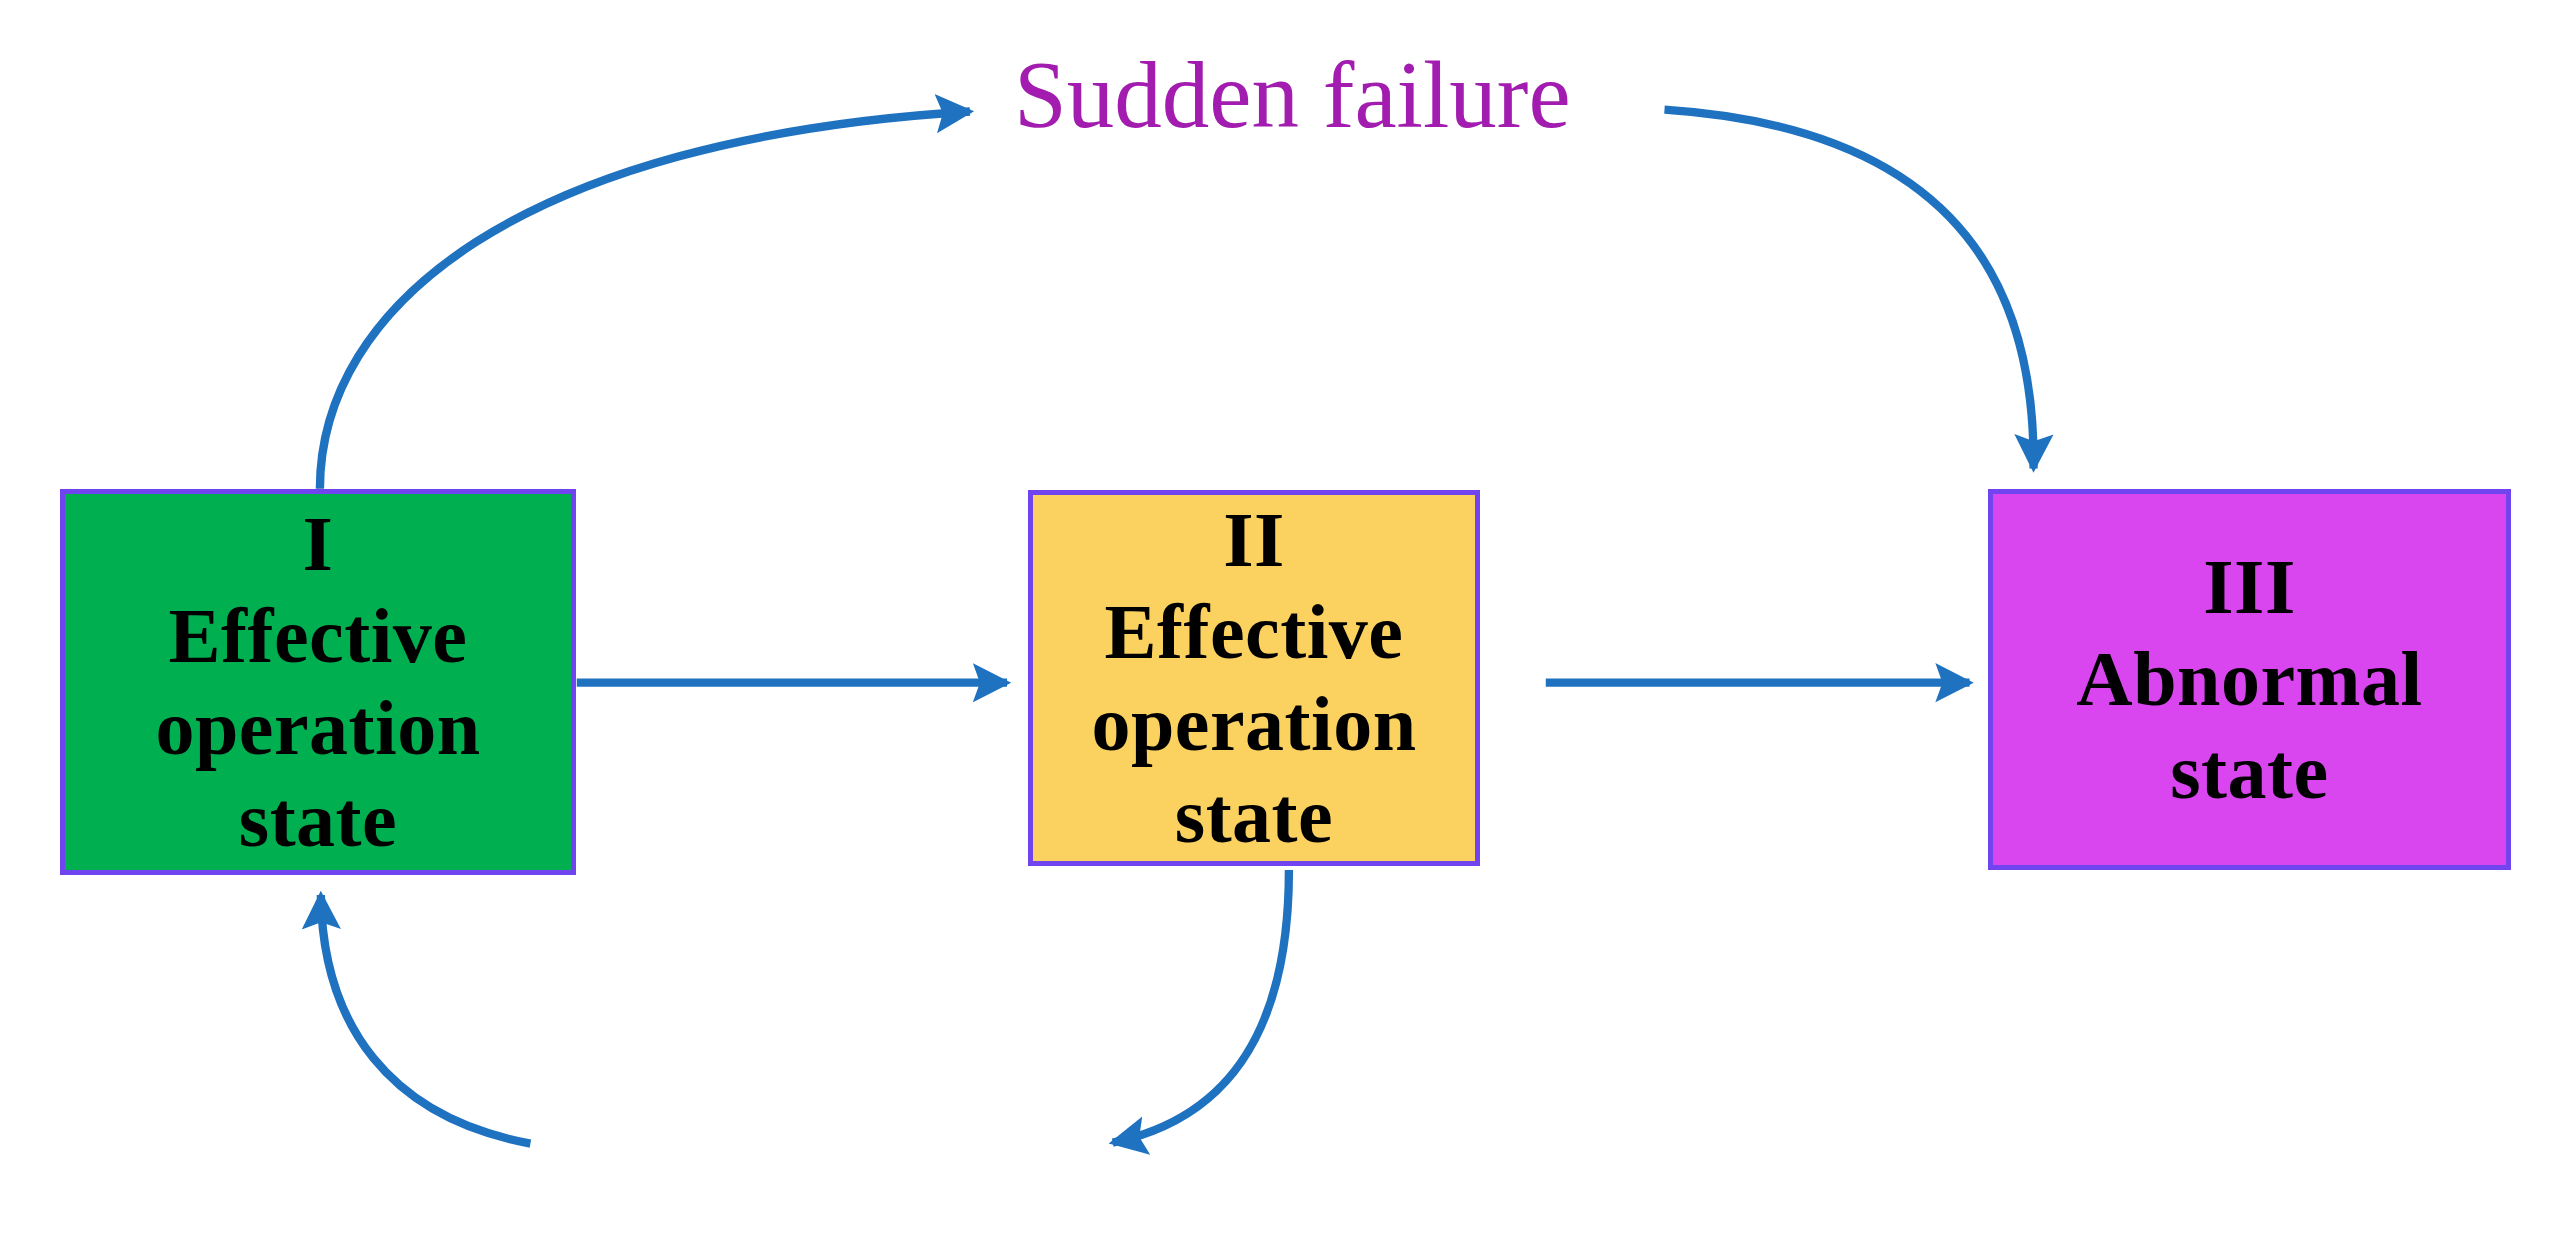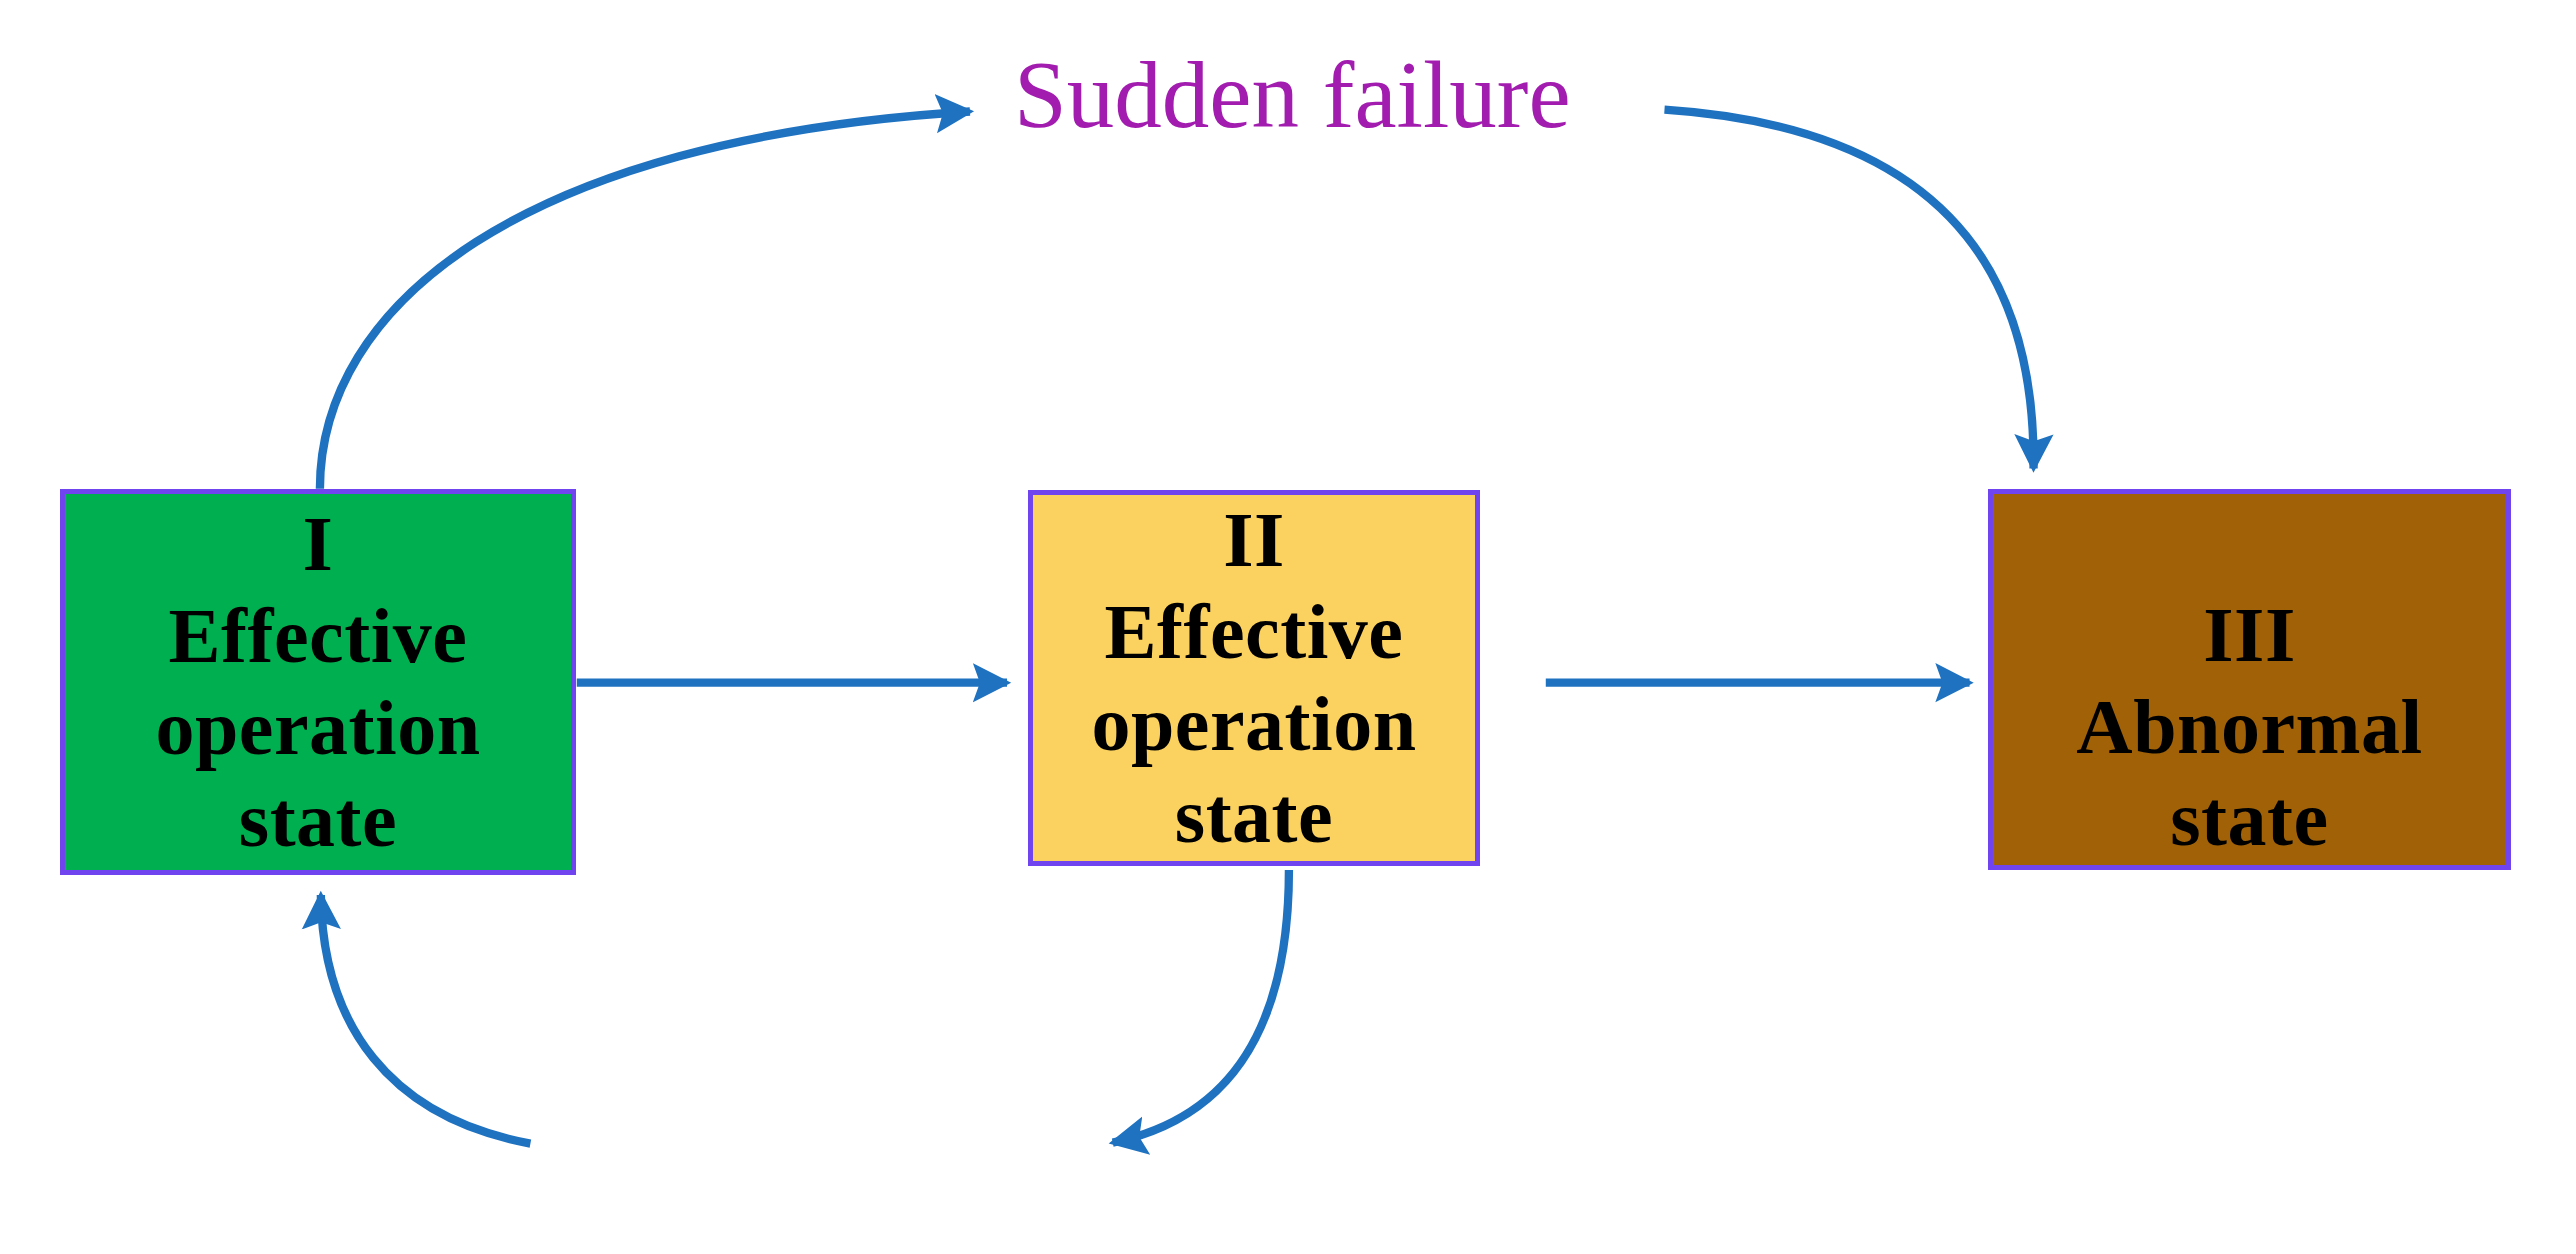--- a/index.html
+++ b/index.html
@@ -117,21 +117,21 @@
 state</span>
   </div>
 
   <div class="state-box" id="box-abnormal" style="background: rgb(251, 210, 95); border-color: rgb(112, 69, 240);">
     <span class="roman">II</span>
     <span class="state-label">Effective
 operation
 state</span>
   </div>
 
-  <div class="state-box" id="box-failure" style="background: #a16207; border-color: rgb(112, 69, 240); justify-content: flex-end;">
+  <div class="state-box" id="box-failure" style="background: #d946ef; border-color: rgb(112, 69, 240);">
     <span class="roman">III</span>
     <span class="state-label">Abnormal
 state</span>
   </div>
 
   <div class="edge-label" id="label-sudden-failure">Sudden failure</div>
 
 
 </div>
 

